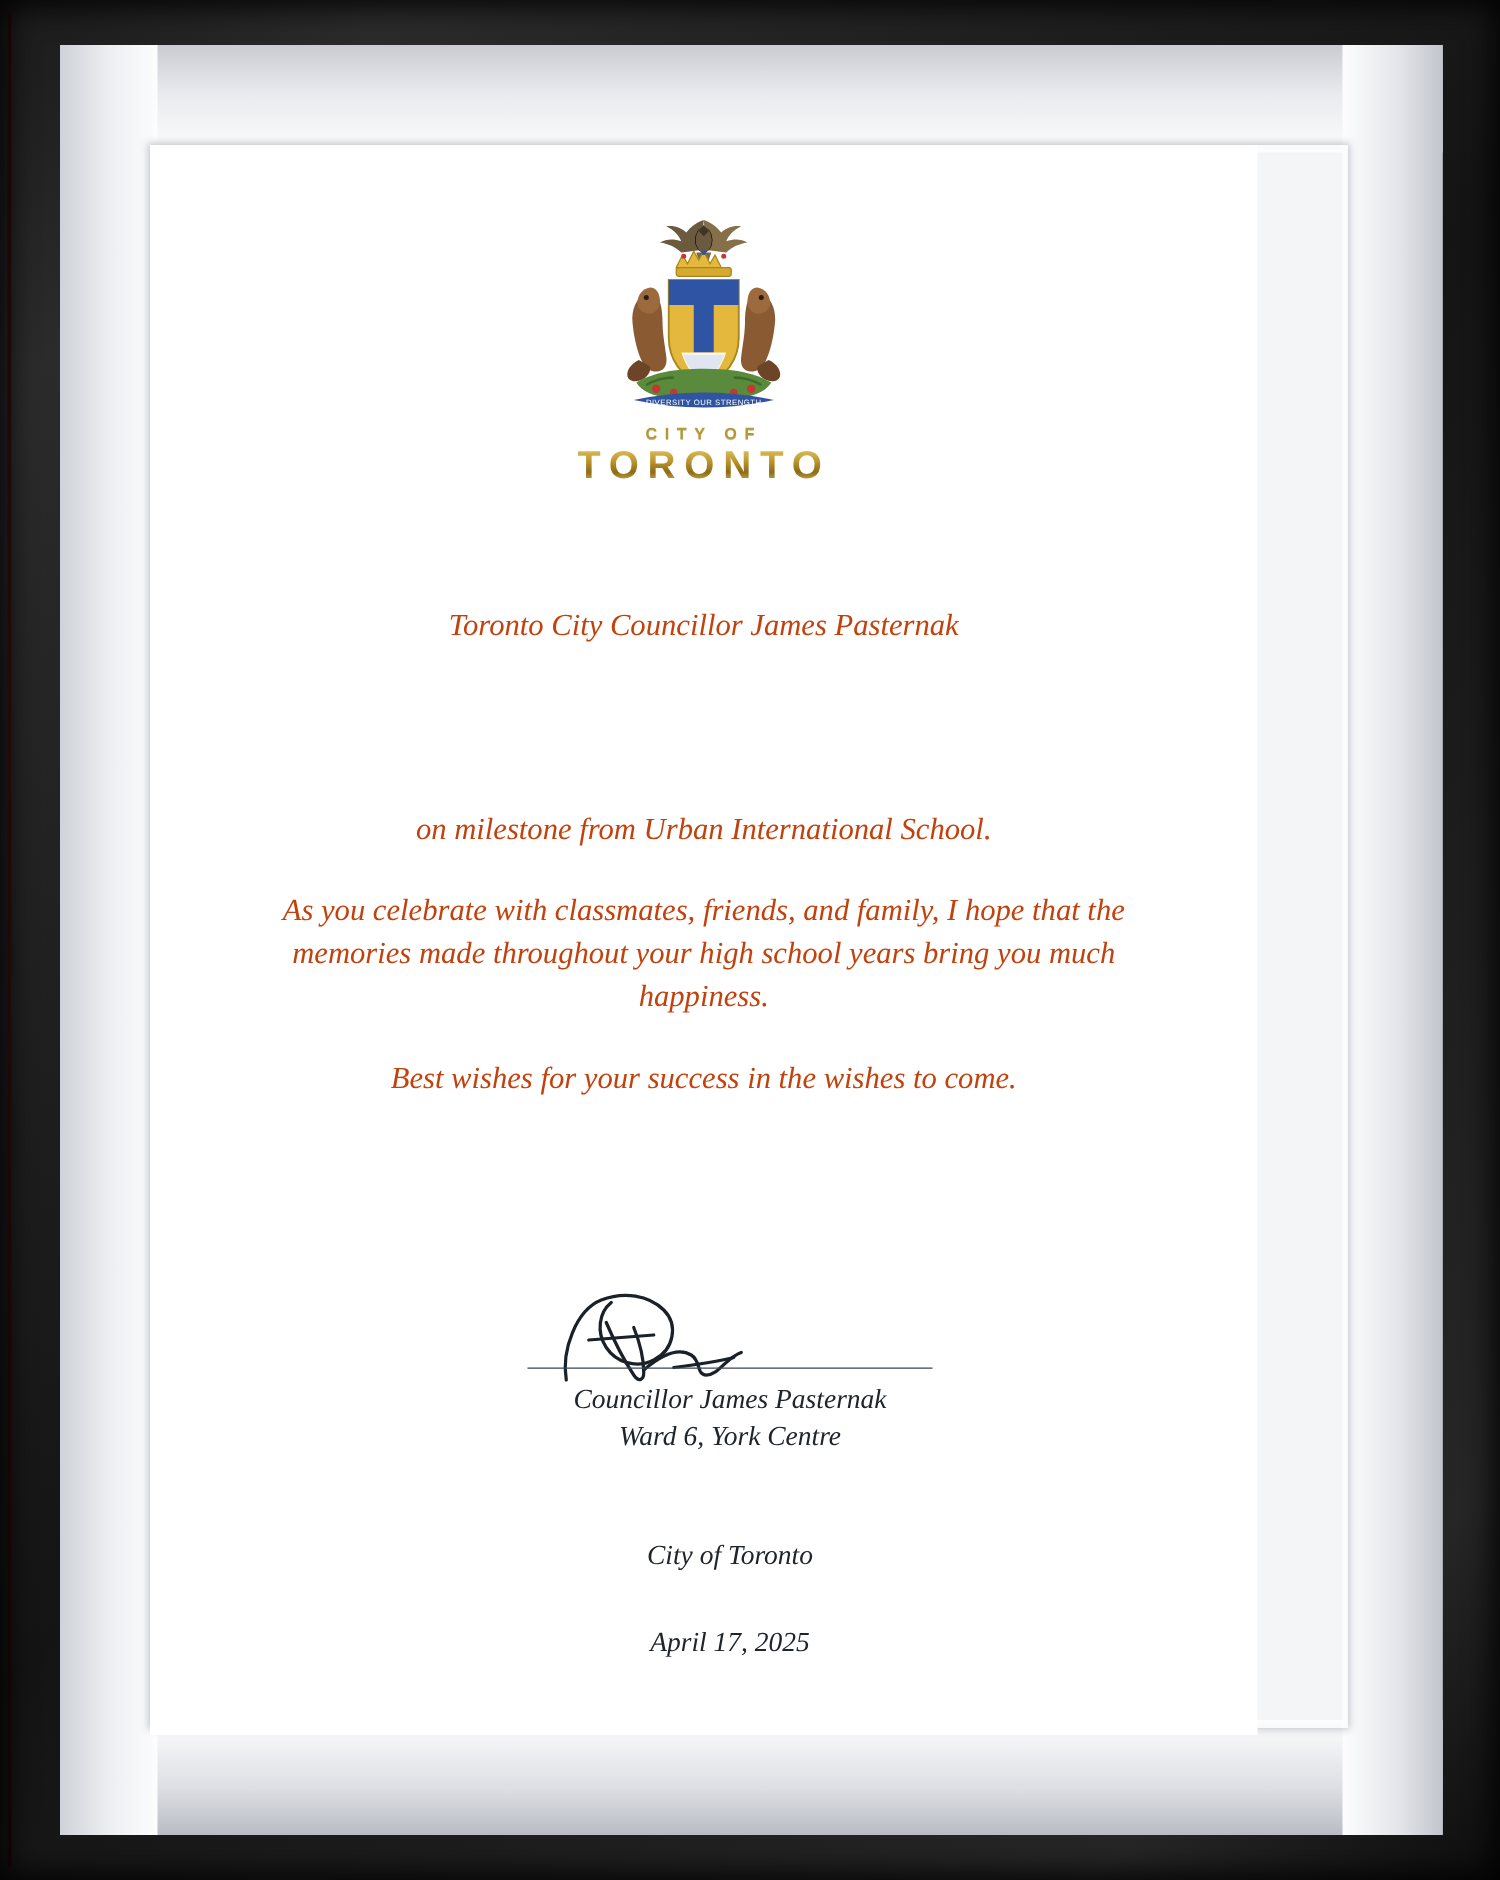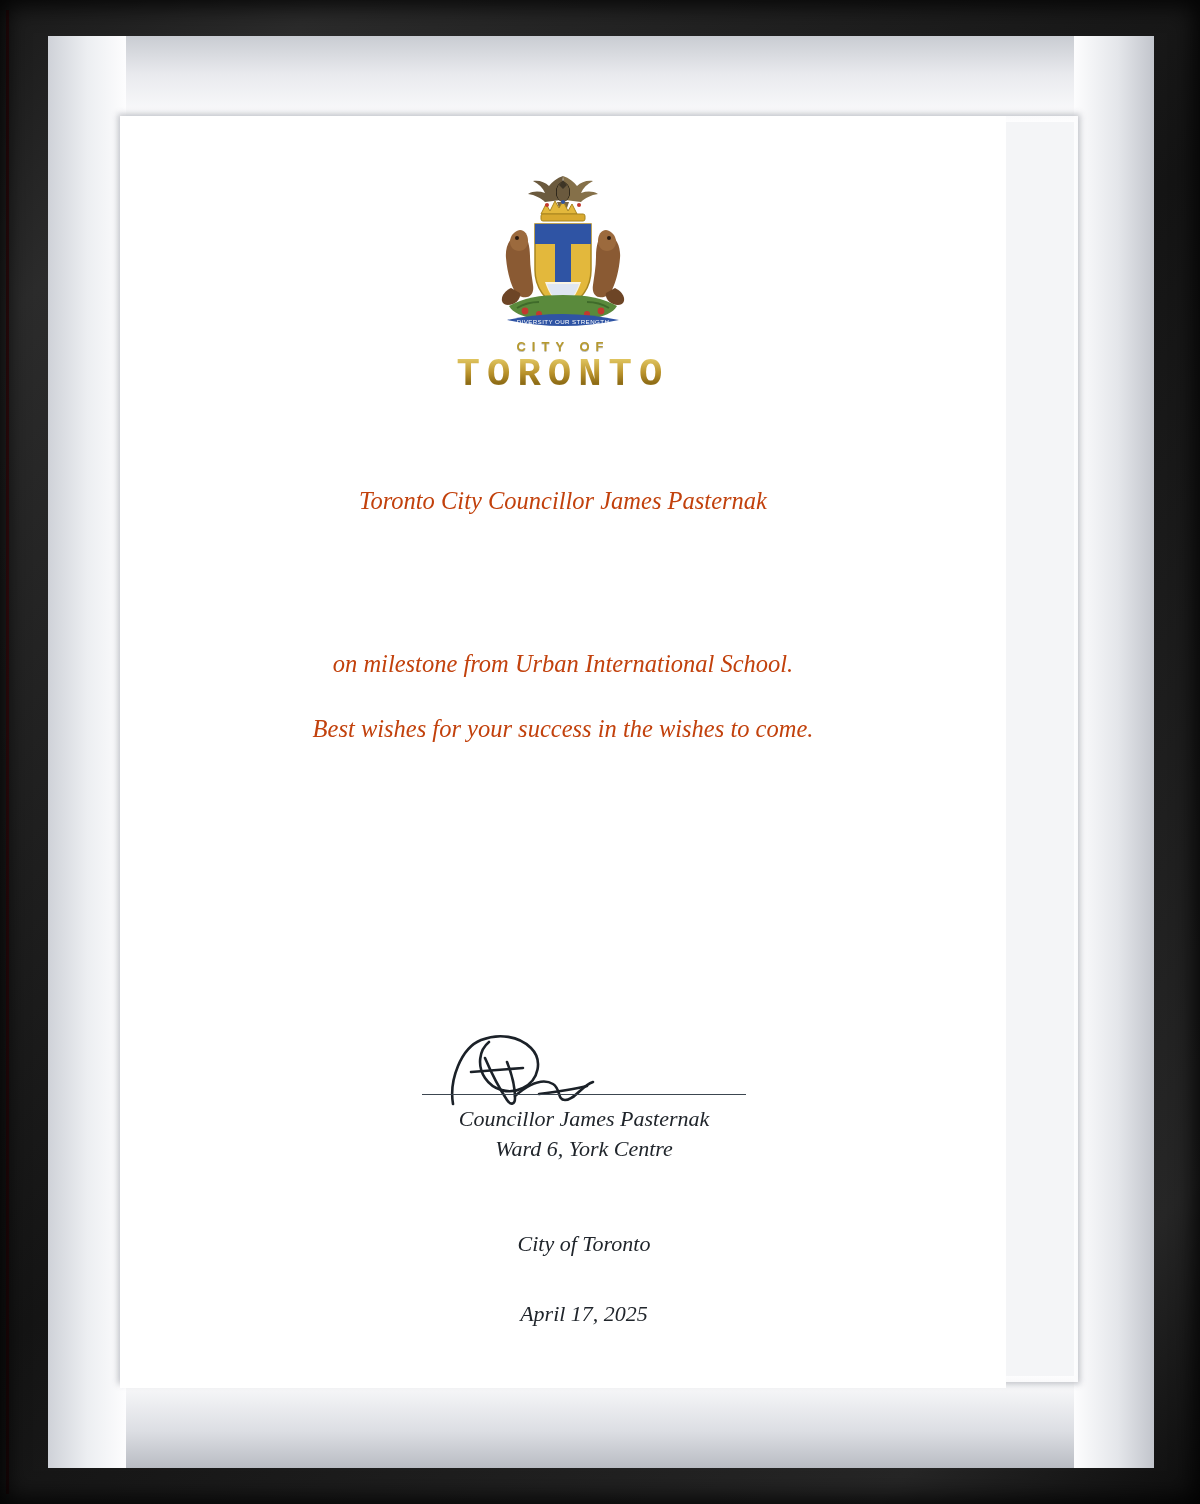--- a/index.html
+++ b/index.html
@@ -93,22 +93,22 @@
     font-family: "Liberation Sans", sans-serif;
     font-size: 13px;
     letter-spacing: 6px;
     color: #b79a2e;
     font-weight: 700;
     display: block;
     margin-bottom: 3px;
     text-shadow: 0 1px 0 rgba(0,0,0,.25);
   }
   .wordmark .toronto {
-    font-family: Liberation Mono, monospace;
-    font-size: 39px;
+    font-family: Liberation Sans, sans-serif;
+    font-size: 31px;
     letter-spacing: 7px;
     font-weight: 700;
     display: block;
     background: linear-gradient(to bottom, #e8cf6a 0%, #b8912a 45%, #8d6b16 70%, #d8bd59 100%);
     -webkit-background-clip: text;
     background-clip: text;
     color: #a8851f;
     -webkit-text-fill-color: transparent;
   }
 
@@ -259,20 +259,21 @@
 
     <div class="body-text">
 
       <div class="intro">
         <span class="line">Toronto City Councillor James Pasternak</span>
       </div>
 
       <div class="recipient-gap"></div>
 
       <p class="para">on milestone from Urban International School.</p>
+      <p class="para">As you celebrate with classmates, friends, and family, I hope that the memories made throughout your high school years bring you much happiness.</p>
       <p class="para">Best wishes for your success in the wishes to come.</p>
     </div>
 
     <div class="sig-block">
 
       <svg class="sig-svg" width="330" height="84" viewBox="0 0 330 84">
         <g fill="none" stroke="#1b2128" stroke-width="2.6" stroke-linecap="round" stroke-linejoin="round">
           <path d="M34 76 C30 52 42 20 62 12 C80 5 100 8 112 20 C124 32 120 52 104 60
                    C90 67 74 62 66 50 C58 38 60 22 70 14"></path>
           <path d="M66 30 C72 44 80 60 88 72 C92 78 96 76 96 70 C96 58 92 44 88 34"></path>

